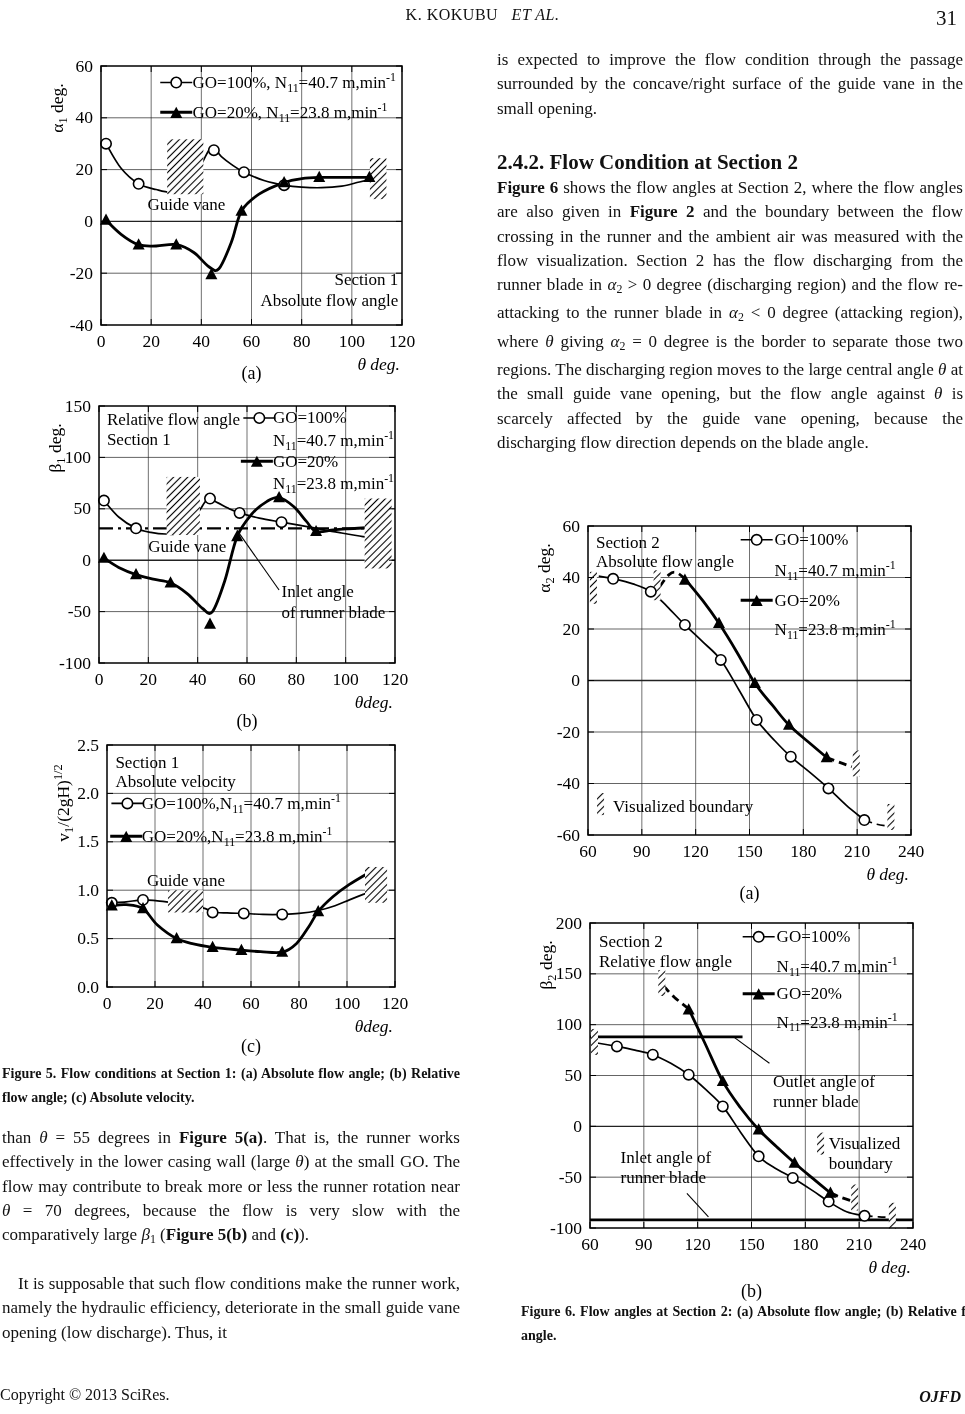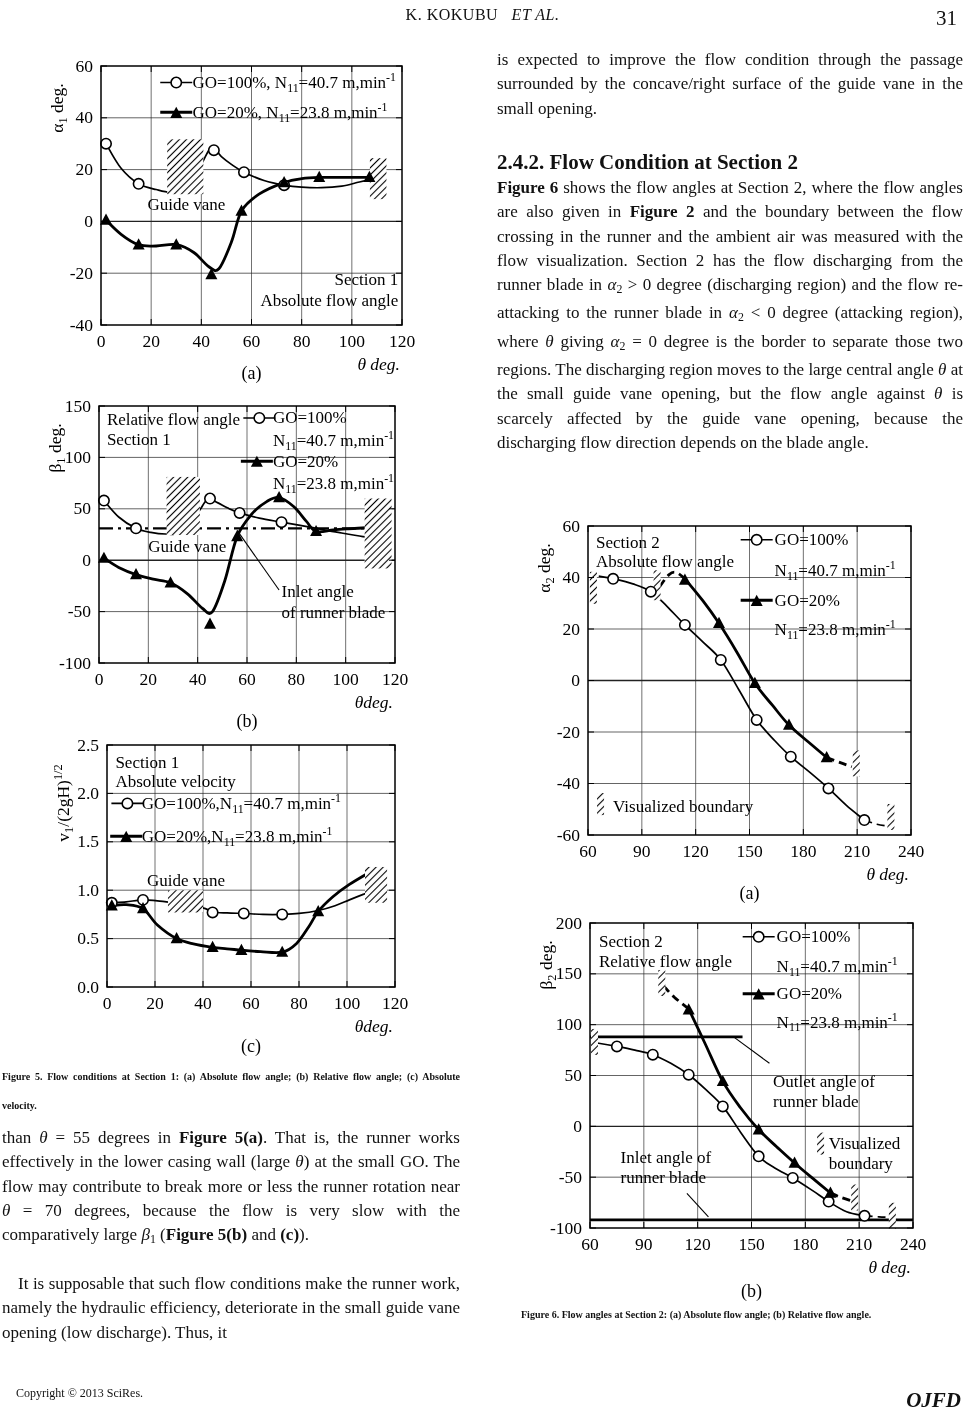--- a/index.html
+++ b/index.html
@@ -6,26 +6,26 @@
   .page{position:relative;width:965px;height:1414px;background:#ffffff;
         font-family:"Liberation Serif","DejaVu Serif",serif;color:#111;overflow:hidden;}
   .abs{position:absolute;}
   p.body{margin:0;text-align:justify;font-size:17px;line-height:24.3px;}
   .b{font-weight:bold;}
   .i{font-style:italic;}
   .sb{font-size:70%;vertical-align:-0.25em;}
   .header-row{top:6px;left:0;width:100%;height:22px;font-size:16px;}
   .header-center{text-align:center;width:100%;letter-spacing:0.5px;}
   .pageno{position:absolute;right:8px;top:0;font-size:21px;}
-  .caption{font-weight:bold;font-size:10px;line-height:29px;text-align:justify;margin:0;}
+  .caption{font-weight:bold;font-size:14px;line-height:24px;text-align:justify;margin:0;}
   .heading{font-weight:bold;font-size:21px;margin:0;}
   .chart svg{display:block;}
   .chart svg text{font-family:"Liberation Serif","DejaVu Serif",serif;fill:#000;}
-  .footer-left{left:16px;top:1386px;font-size:12px;}
-  .footer-right{right:4px;top:1388px;font-size:21px;font-weight:bold;font-style:italic;}
+  .footer-left{left:0;top:1386px;font-size:16px;}
+  .footer-right{right:4px;top:1388px;font-size:16px;font-weight:bold;font-style:italic;}
 </style>
 </head>
 <body>
 
 <div class="page">
 
   <div class="abs header-row">
     <div class="header-center">
       <span>K. KOKUBU</span>&nbsp;&nbsp;
       <i>ET AL.</i>

